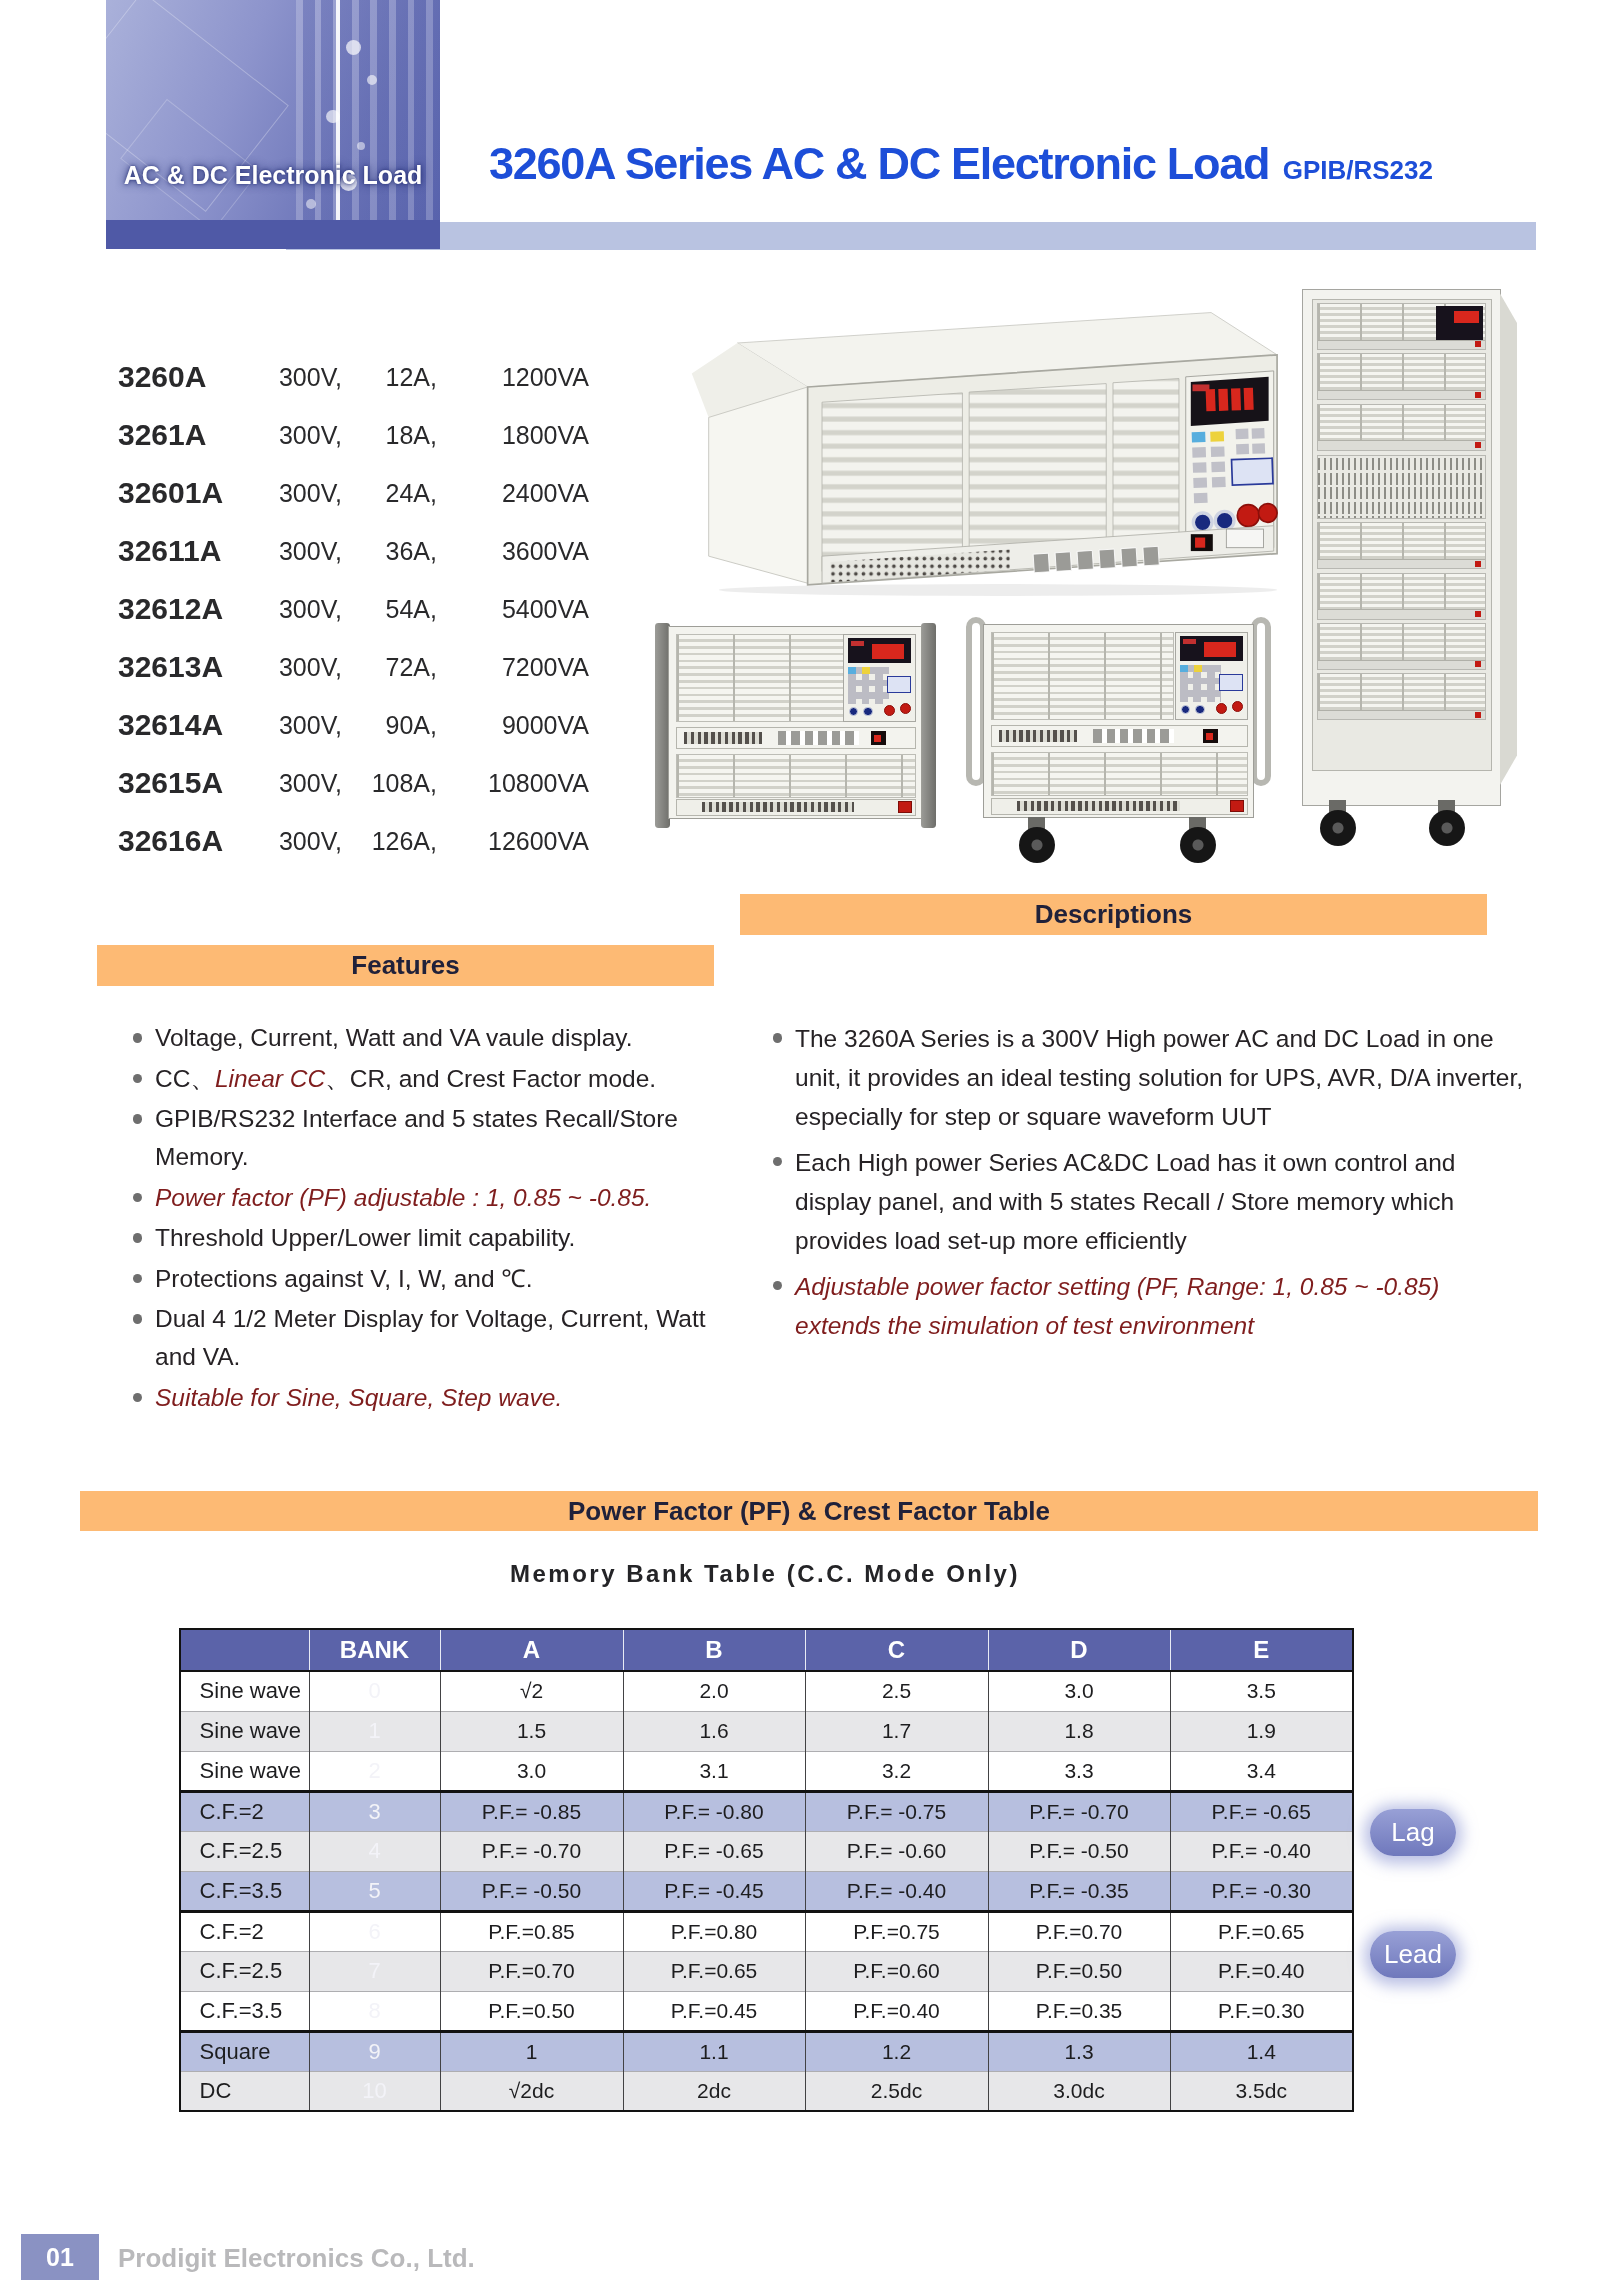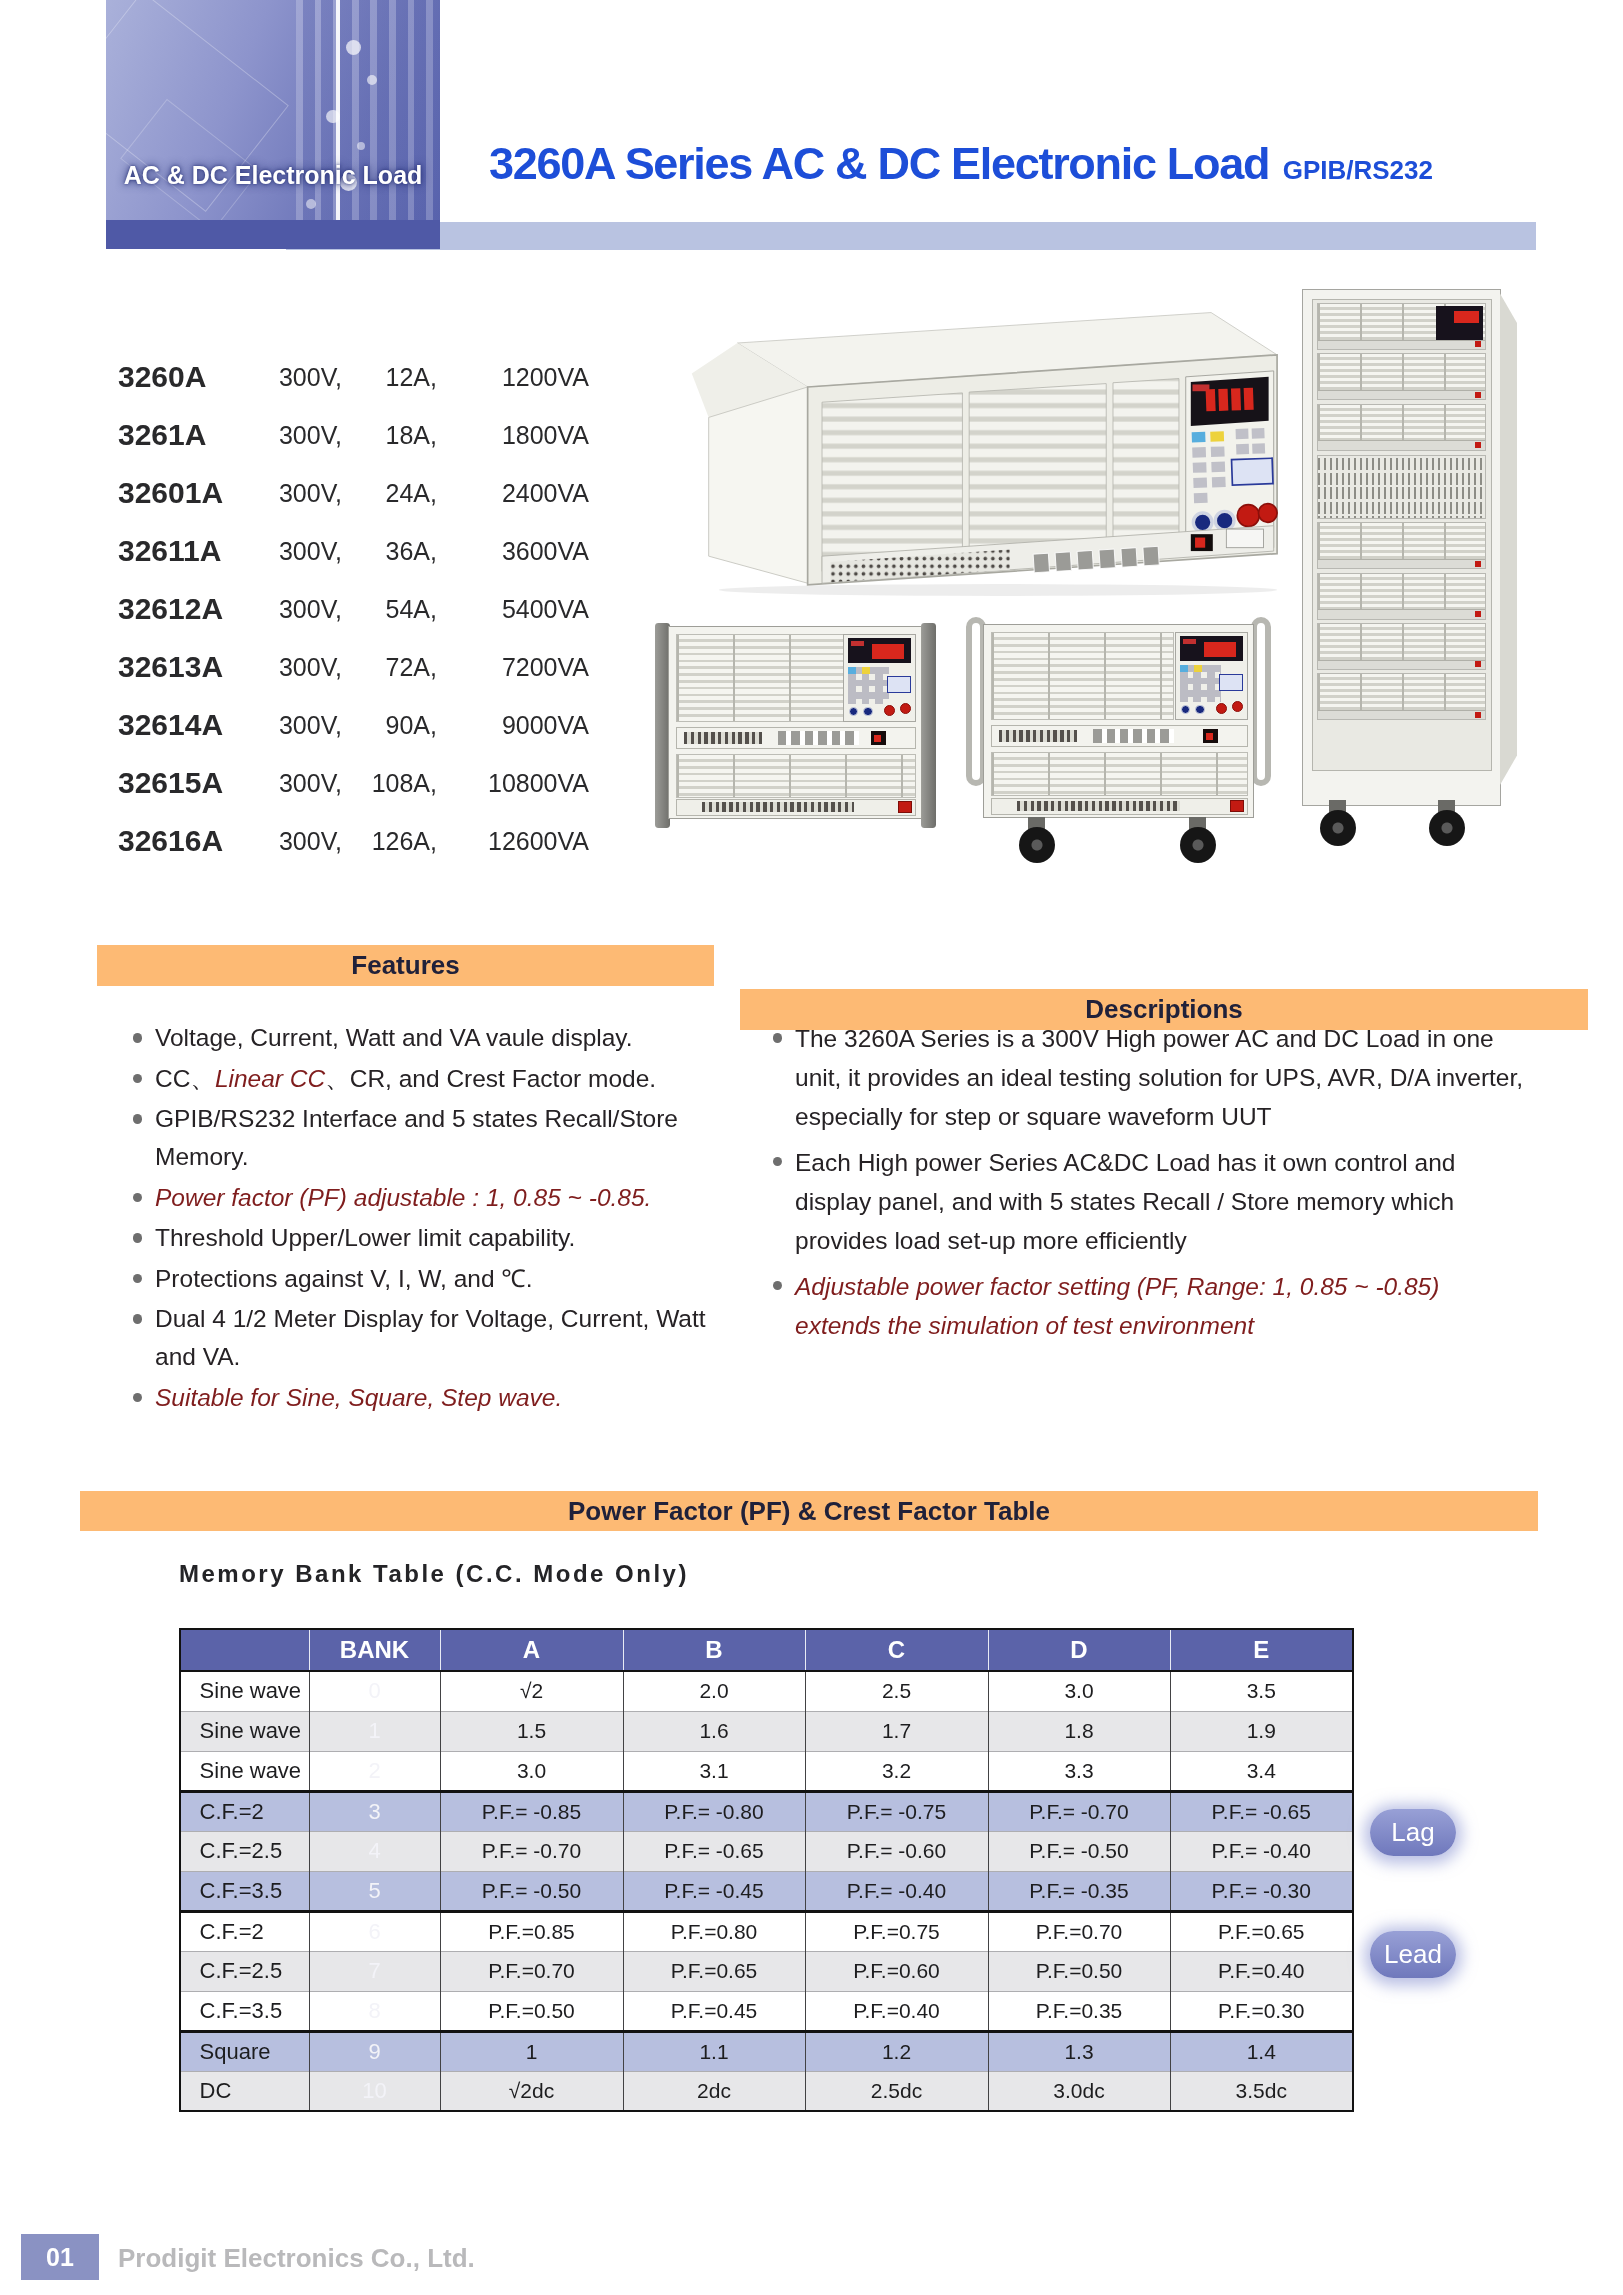--- a/index.html
+++ b/index.html
@@ -91,33 +91,33 @@
   .rk-panel { position:absolute; right:2.5px; top:2.5px; width:47px; height:36px; background:#17121c; }
   .rk-panel::after { content:''; position:absolute; right:4.2px; top:5px; width:25px; height:12px; background:#d8271d; }
   .rk-grille { margin:4.2px 4.2px 0 4.2px; height:64px; border:0.8px solid #b8b8b2;
       background-image:repeating-linear-gradient(180deg, #e9e9e3 0 2.5px, transparent 2.5px 14.4px),
                        repeating-linear-gradient(90deg, #8d8d86 0 2.5px, #e9e9e3 2.5px 6px); }
 
   
   .sec-bar { position:absolute; height:41px; background:#fdba74; color:#20213a; font-weight:bold; font-size:26px;
       display:flex; align-items:center; justify-content:center; }
   .bar-features { left:97px; top:945px; width:617px; }
-  .bar-desc { left:740px; top:989px; width:848px; }
+  .bar-desc { left:740px; top:894px; width:747px; }
   .blist { position:absolute; list-style:none; color:#262225; }
   .blist li { position:relative; padding-left:30px; font-size:24.5px; }
   .blist li::before { content:''; position:absolute; left:7.6px; top:14.4px; width:9.3px; height:9.3px; border-radius:50%; background:#6e6e6e; }
   .features-list { left:125px; top:1019px; width:597px; }
   .features-list li { line-height:38px; margin-bottom:2.5px; }
   .desc-list { left:765px; top:1019px; width:759px; }
   .desc-list li { line-height:39px; margin-bottom:6.8px; }
   .accent { color:#7f1d1d;font-style:italic; }
 
   
   .bar-pf { left:80px; top:1491px; width:1458px; height:40px; font-size:26px; }
-  .mb-subtitle { position:absolute; left:179px; top:1560px; width:1172px; 
+  .mb-subtitle { position:absolute; left:179px; top:1560px; width:1172px; text-align:center;
       font-size:24px; font-weight:bold; letter-spacing:2.5px; color:#242427; }
   .mb-table { position:absolute; left:179px; top:1628px; width:1172px; border-collapse:collapse; table-layout:fixed;
       border:2.5px solid #121212; }
   .mb-table th { background:#5b63a9; color:#ffffff; font-weight:bold; font-size:24px; height:42px;
       border-left:1.7px solid #e9ebf5; border-bottom:2.5px solid #121212; }
   .mb-table th:first-child { border-left:none; }
   .mb-table td { height:40px; border-left:1.7px solid #424244; border-top:0.8px solid #aeaeb1;
       text-align:center; font-size:21px; color:#1d1d1f; }
   .mb-table td:first-child { border-left:none; text-align:left; padding-left:18.6px; font-size:22px; }
   .mb-table tr.band-white td { background:#ffffff; }

